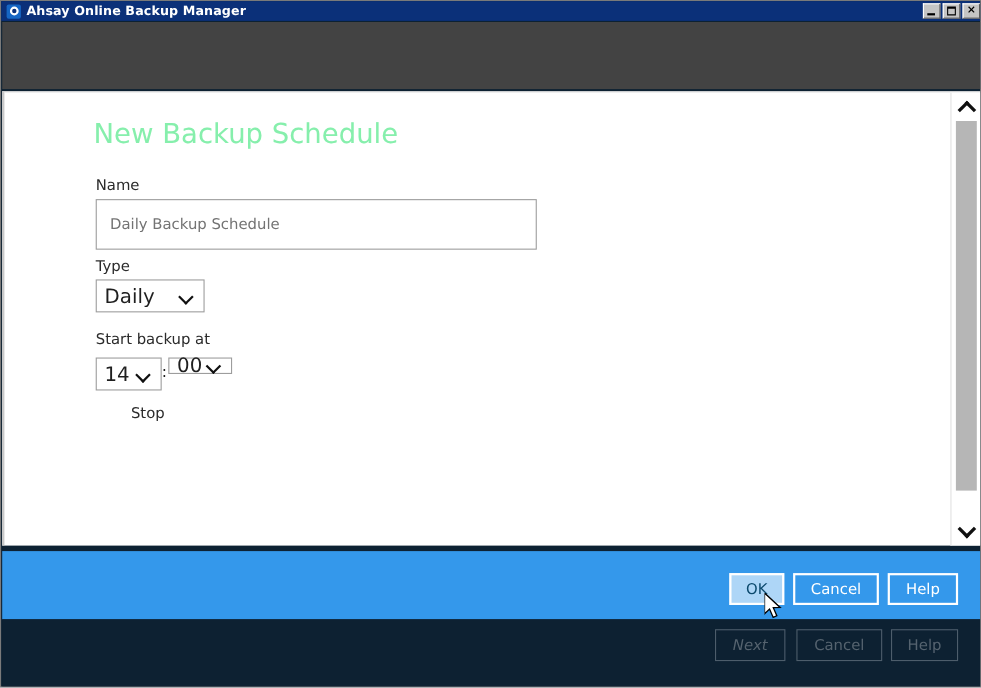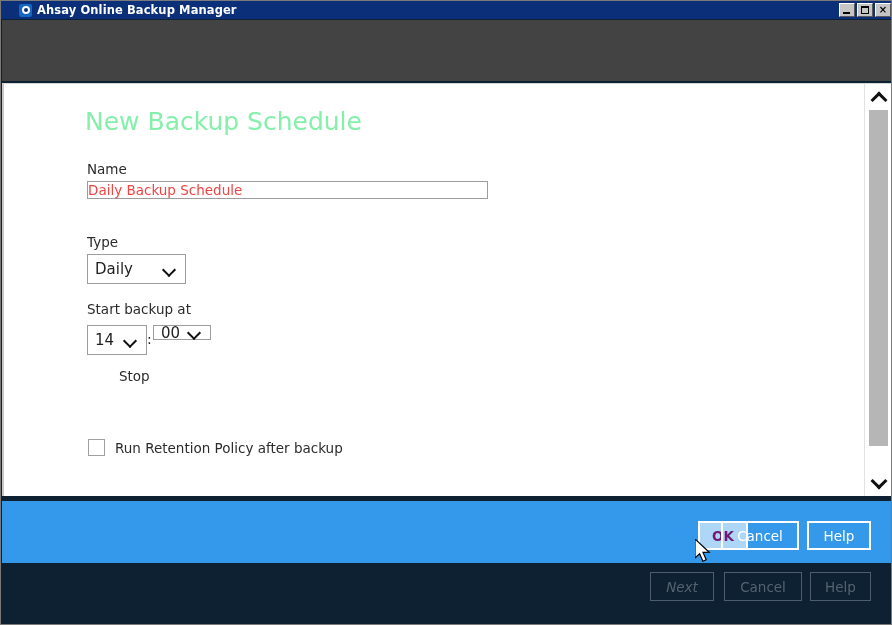--- a/index.html
+++ b/index.html
@@ -28,21 +28,21 @@
   
   #title-bar {
     position: absolute;
     left: 0; top: 0;
     width: 892px;
     height: 18px;
     background: #0b3079;
     display: flex;
     align-items: center;
     box-sizing: border-box;
-    padding-left: 18px;
+    padding-left: 5px;
   }
   #title-bar-icon {
     width: 13px; height: 13px;
     border-radius: 2px;
     background: #1666c4;
     display: flex;
     align-items: center;
     justify-content: center;
     flex: 0 0 auto;
   }
@@ -149,43 +149,43 @@
     position: absolute;
     font-size: 13.5px;
     color: #2b2b2b;
     white-space: nowrap;
   }
 
   
   #name-input {
     position: absolute;
     left: 86px; top: 180px;
-    width: 401px; height: 18px;
+    width: 401px; height: 46px;
     box-sizing: border-box;
     border: 1px solid #9d9d9d;
     background: #ffffff;
     font-family: "DejaVu Sans", sans-serif;
     font-size: 13.5px;
-    color: #ef4444;
-    padding: 0 0;
+    color: #737373;
+    padding: 0 12px;
     outline: none;
   }
 
   
   .sel {
     position: absolute;
     box-sizing: border-box;
     border: 1px solid #9d9d9d;
     background: #ffffff;
     display: flex;
     align-items: center;
     cursor: default;
   }
   .sel .sel-text {
-    font-size: 15px;
+    font-size: 18px;
     color: #1f1f1f;
     padding-left: 7px;
     white-space: nowrap;
     flex: 1 1 auto;
   }
   .sel .chev {
     flex: 0 0 auto;
     margin-right: 9px;
     margin-left: 4px;
     width: 13px;
@@ -299,21 +299,21 @@
     border: 2px solid #ffffff;
     background: transparent;
     color: #ffffff;
     font-family: "DejaVu Sans", sans-serif;
     font-size: 13.5px;
     display: flex;
     align-items: center;
     justify-content: center;
     cursor: default;
   }
-  #ok-button     { left: 696px; width: 50px; background: #aed6f7; color: #701a75; font-weight: bold; }
+  #ok-button     { left: 661px; width: 50px; background: #aed6f7; color: #0c4a6e; }
   #cancel-button { left: 719px; width: 78px; }
   #help-button   { left: 805px; width: 64px; }
 
   
   #wizard-bar {
     position: absolute;
     left: 1px; top: 562px;
     width: 890px;
     height: 61px;
     background: #0d2132;
@@ -406,24 +406,20 @@
     <span class="chev"></span>
   </div>
   <div id="time-colon">:</div>
   <div class="sel" id="minute-select">
     <span class="sel-text">00</span>
     <span class="chev"></span>
   </div>
 
   <div class="field-label" style="left:86px; top:367px;margin-left:32px;">Stop</div>
 
-  <div id="retention-row">
-    <div id="retention-checkbox"></div>
-    <div id="retention-label">Run Retention Policy after backup</div>
-  </div>
 
   <div id="action-bar">
     <div class="blue-btn" id="ok-button">OK</div>
     <div class="blue-btn" id="cancel-button">Cancel</div>
     <div class="blue-btn" id="help-button">Help</div>
   </div>
 
   <div id="wizard-bar">
     <div class="wiz-btn" id="next-button">Next</div>
     <div class="wiz-btn" id="wcancel-button">Cancel</div>

